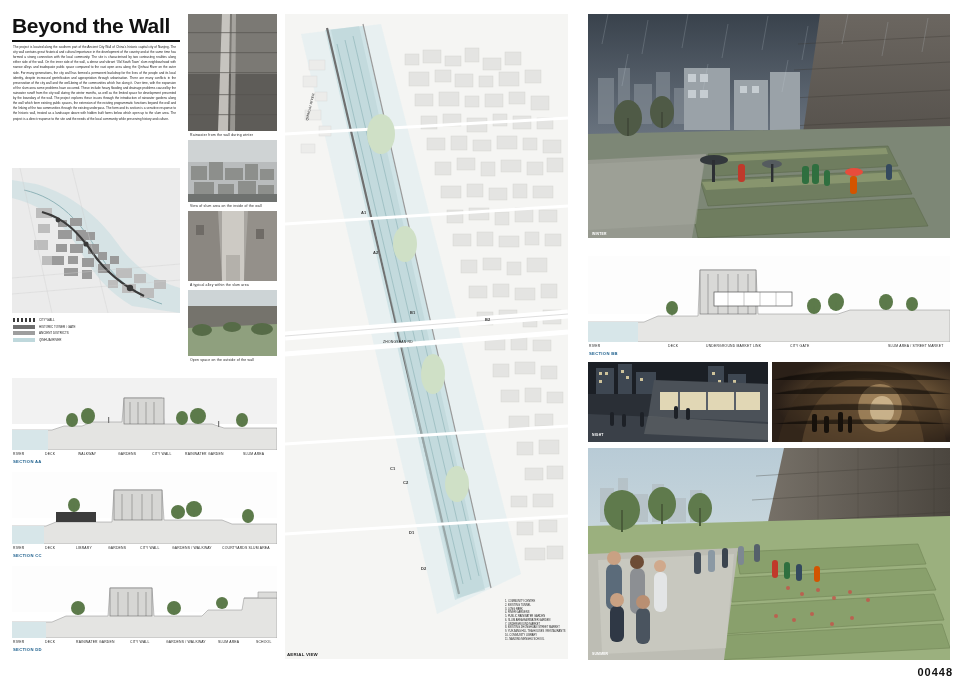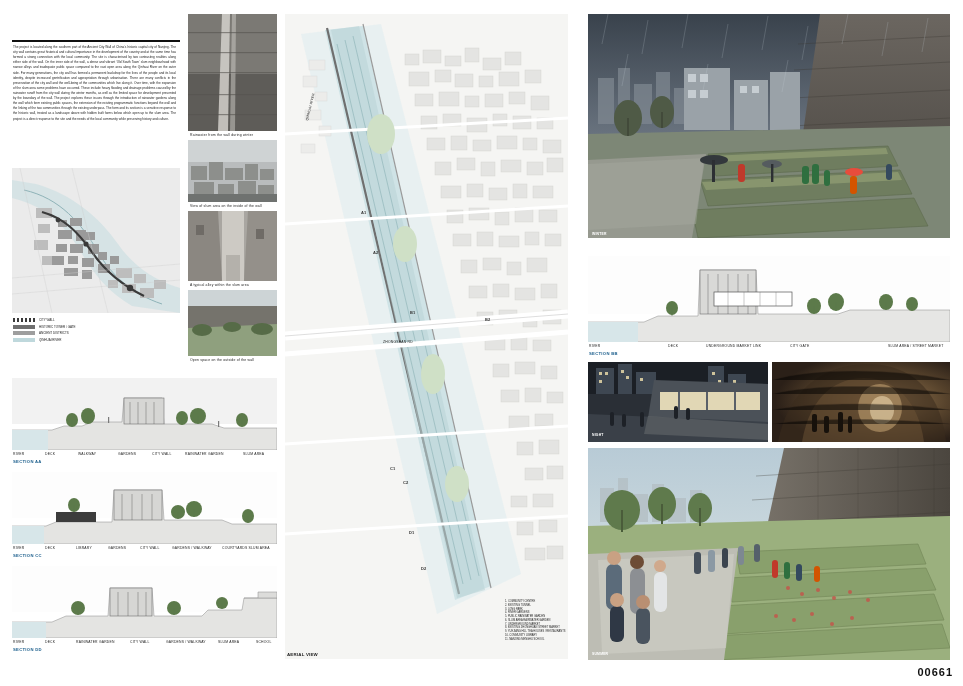--- a/index.html
+++ b/index.html
@@ -39,20 +39,21 @@
   .render{position:absolute;overflow:hidden;}
 
   
   #code{position:absolute;right:10px;bottom:8px;font-size:11px;font-weight:bold;letter-spacing:1px;color:#111;}
 </style>
 </head>
 <body>
 
 <div class="board">
 
+  <div id="title">Beyond the Wall</div>
   <div id="titleRule"></div>
 
   <div id="bodytext">The project is located along the southern part of the Ancient City Wall of China's historic capital city of Nanjing. The city wall contains great historical and cultural importance in the development of the country and at the same time has formed a strong connection with the local community. The site is characterised by two contrasting realities along either side of the wall. On the inner side of the wall, a dense and vibrant 'Old South Town' slum neighbourhood with narrow alleys and inadequate public space compared to the vast open area along the Qinhuai River on the outer side. For many generations, the city wall has formed a permanent backdrop for the lives of the people and its local identity, despite increased gentrification and appropriation through urbanisation. There are many conflicts in the preservation of the city wall and the well-being of the communities which live along it. Over time, with the expansion of the slum area some problems have occurred. These include heavy flooding and drainage problems caused by the rainwater runoff from the city wall during the winter months, as well as the limited space for development presented by the boundary of the wall. The project explores these issues through the introduction of rainwater gardens along the wall which form existing public spaces, the extension of the existing programmatic functions beyond the wall and the linking of the two communities through the existing underpass. The form and its section is a sensitive response to the historic wall, treated as a landscape above with hidden built forms below which open up to the slum area. The project is a direct response to the site and the needs of the local community while preserving history and culture.</div>
 
   <div class="panel" id="sitemap">
     
     <svg width="168" height="145" viewBox="0 0 168 145">
       <rect width="168" height="145" fill="#ebebeb"></rect>
       <path d="M0,30 C35,38 55,60 70,86 C82,106 96,124 120,138 L168,145 L168,120 C140,112 120,96 106,76 C88,50 60,26 24,16 L0,12 Z" fill="#cfe0e3" opacity=".75"></path>
       <path d="M12,22 C48,30 70,56 86,84 C100,108 120,126 150,136" fill="none" stroke="#8fb3b8" stroke-width="1"></path>
@@ -749,15 +750,15 @@
         <rect x="166" y="96" width="6" height="18" rx="3" fill="#55606b"></rect>
         <rect x="184" y="112" width="6" height="18" rx="3" fill="#c0392b"></rect>
         <rect x="196" y="114" width="6" height="17" rx="3" fill="#2f6f3f"></rect>
         <rect x="208" y="116" width="6" height="17" rx="3" fill="#34495e"></rect>
         <rect x="226" y="118" width="6" height="16" rx="3" fill="#d35400"></rect>
       </g>
     </svg>
   </div>
   <div class="cap capw" style="left:592px;top:652px;font-weight:bold;">SUMMER</div>
 
-  <div id="code">00661</div>
+  <div id="code">00448</div>
 
 </div>
 
 </body></html>

